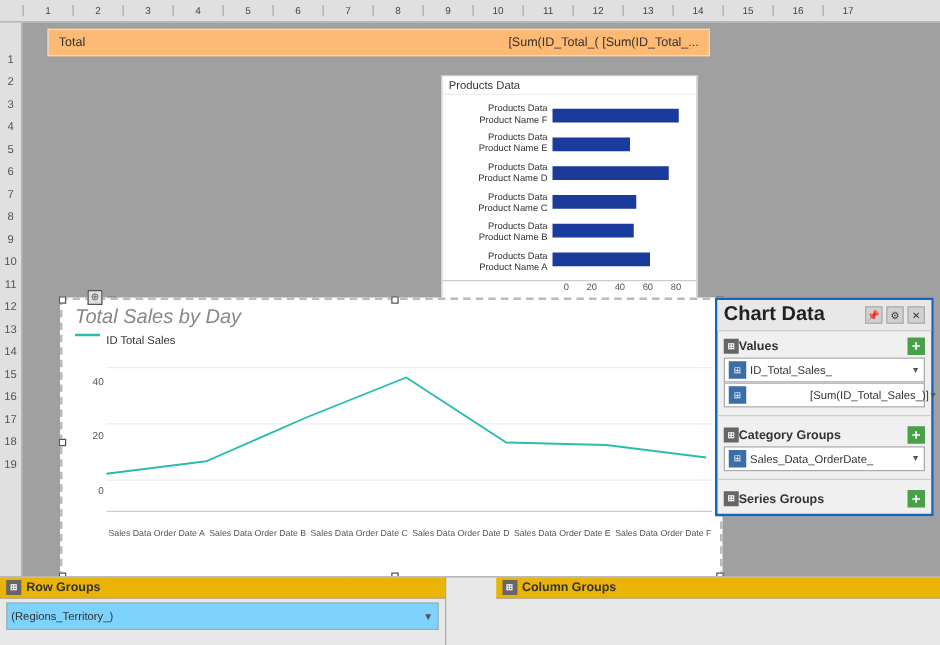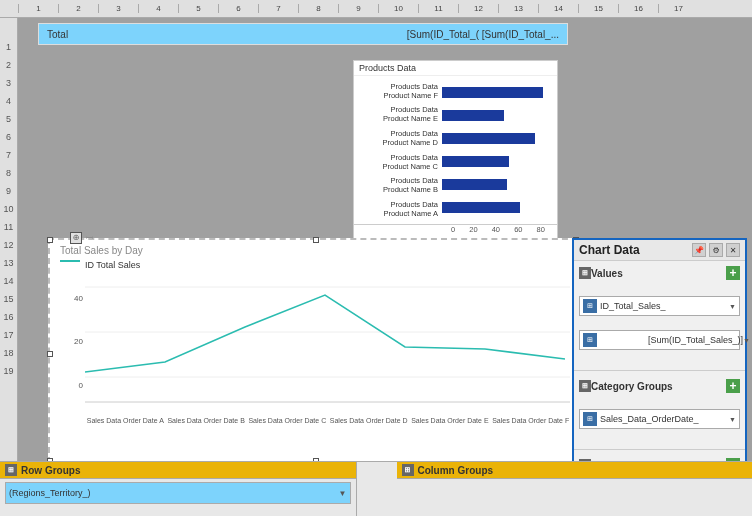--- a/index.html
+++ b/index.html
@@ -85,21 +85,21 @@
     .panel-header {
       display: flex;
       align-items: center;
       justify-content: space-between;
       background: #e8e8e8;
       padding: 3px 5px;
       border-bottom: 1px solid #ccc;
     }
 
     .panel-title {
-      font-size: 12px;
+      font-size: 16px;
       font-weight: bold;
       color: #222;
     }
 
     .panel-icons {
       display: flex;
       gap: 3px;
     }
 
     .panel-icon-btn {
@@ -161,21 +161,21 @@
 
     .dropdown-field {
       width: 100%;
       height: 20px;
       background: white;
       border: 1px solid #aaa;
       display: flex;
       align-items: center;
       justify-content: space-between;
       padding: 0 3px;
-      margin: 14px 0;
+      margin: 0 0;
       font-size: 9px;
       color: #333;
       cursor: pointer;
     }
 
     .dropdown-arrow {
       font-size: 7px;
       color: #555;
     }
 
@@ -259,21 +259,21 @@
     
     .ruler-top-inner span.tick { font-size: 8px; color: #444; }
 
     
     .report-header-row {
       position: absolute;
       top: 5px;
       left: 20px;
       width: 530px;
       height: 22px;
-      background: #7dd3fc;
+      background: #fdba74;
       border: 1px solid #ddd;
       display: flex;
       align-items: center;
       justify-content: space-between;
       padding: 0 8px;
       font-size: 10px;
       color: #333;
     }
   </style>
 </head>
@@ -403,21 +403,21 @@
     <div style="position:absolute; top:220px; left:30px; width:530px; height:225px; background:white; border:2px dashed #bbb;">
 
       <div style="position:absolute; top:-3px; left:-3px; width:6px; height:6px; background:white; border:1px solid #555;"></div>
       <div style="position:absolute; top:-3px; left:50%; width:6px; height:6px; background:white; border:1px solid #555;"></div>
       <div style="position:absolute; top:-3px; right:-3px; width:6px; height:6px; background:white; border:1px solid #555;"></div>
       <div style="position:absolute; top:50%; left:-3px; width:6px; height:6px; background:white; border:1px solid #555;"></div>
       <div style="position:absolute; bottom:-3px; left:-3px; width:6px; height:6px; background:white; border:1px solid #555;"></div>
       <div style="position:absolute; bottom:-3px; left:50%; width:6px; height:6px; background:white; border:1px solid #555;"></div>
       <div style="position:absolute; bottom:-3px; right:-3px; width:6px; height:6px; background:white; border:1px solid #555;"></div>
 
-      <div style="font-size:10px; color:#888; padding:5px 10px 2px; ">Total Sales by Day</div>
+      <div style="font-size:16px; color:#888; padding:5px 10px 2px; font-style:italic;">Total Sales by Day</div>
       <div style="display:flex; padding:2px 10px;">
         <div style="width:20px; height:2px; background:#2bbcb0; margin-right:5px;"></div>
         <span style="font-size:9px; color:#333;">ID Total Sales</span>
       </div>
 
       <div style="position:relative; padding:5px 5px 0 35px; height:145px;">
         <div style="position:absolute; left:5px; top:5px; height:130px; display:flex; flex-direction:column-reverse; justify-content:space-around; font-size:8px; color:#555; width:28px; text-align:right;">
           <span>0</span>
           <span>20</span>
           <span>40</span>

